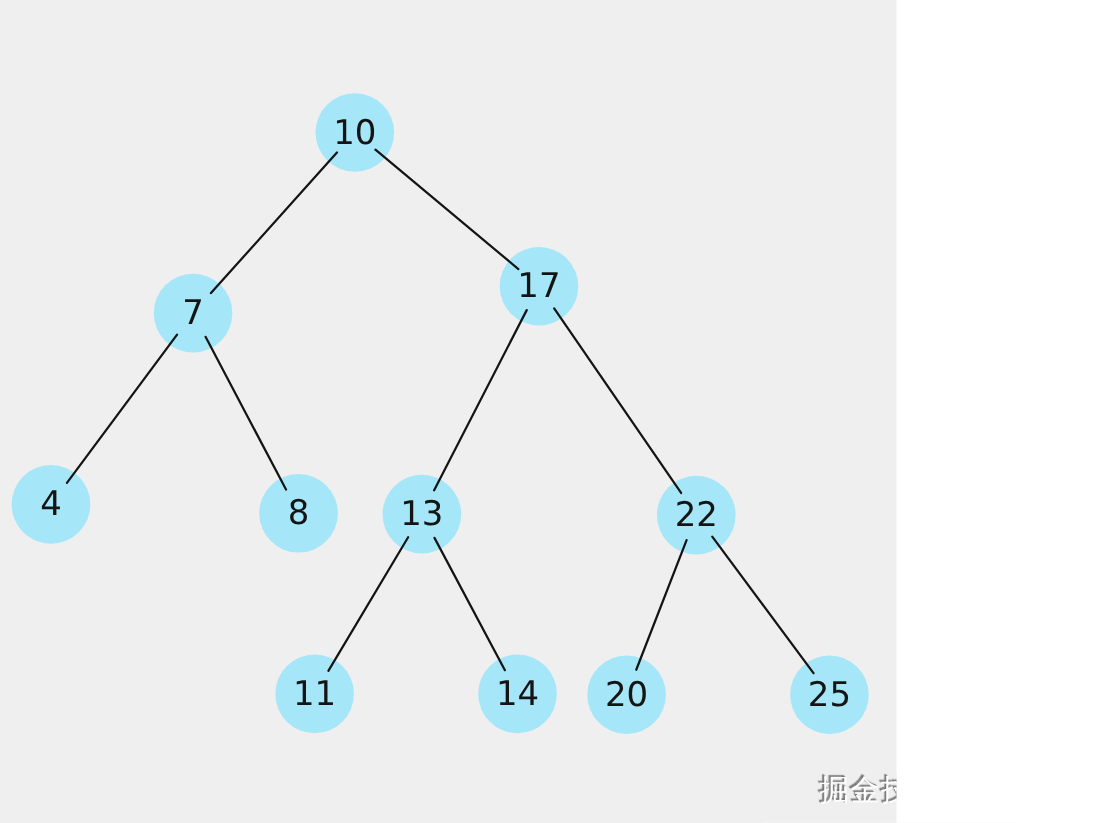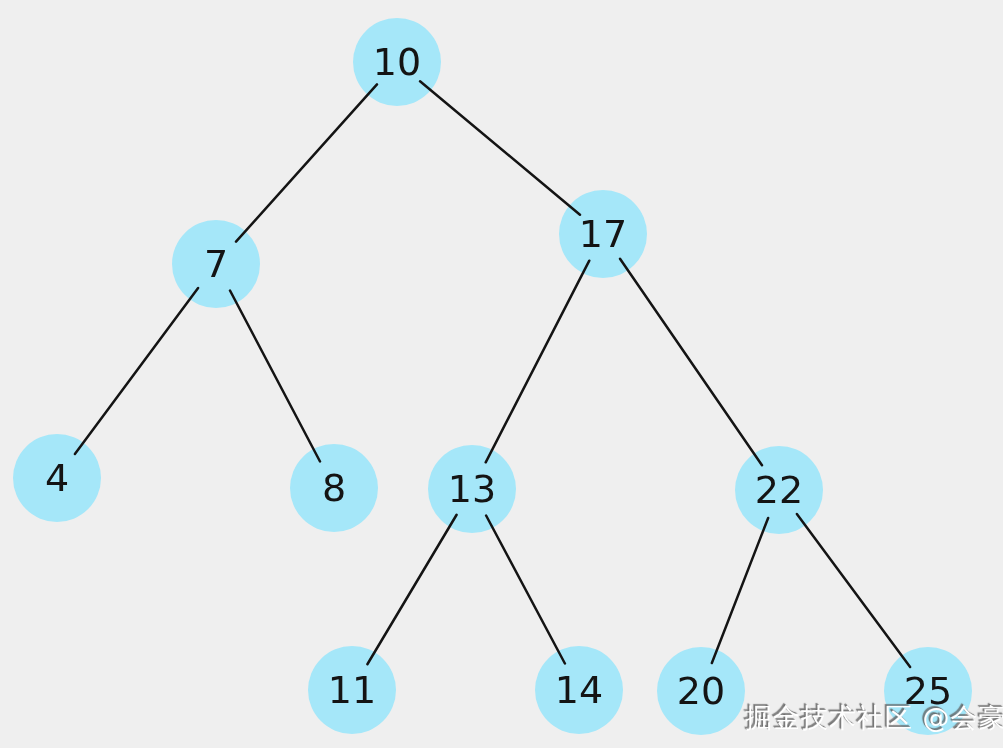--- a/index.html
+++ b/index.html
@@ -2,21 +2,21 @@
 <html><head>
 <meta charset="utf-8">
 <style>
   html, body {
     margin: 0;
     padding: 0;
     font-family: "DejaVu Sans", sans-serif;
   }
   .stage {
     position: relative;
-    width: 1003px;
+    width: 815px;
     height: 748px;
     overflow: hidden;
   }
   .stage svg {
     position: absolute;
     left: 0;
     top: 0;
     width: 100%;
     height: 100%;
   }

